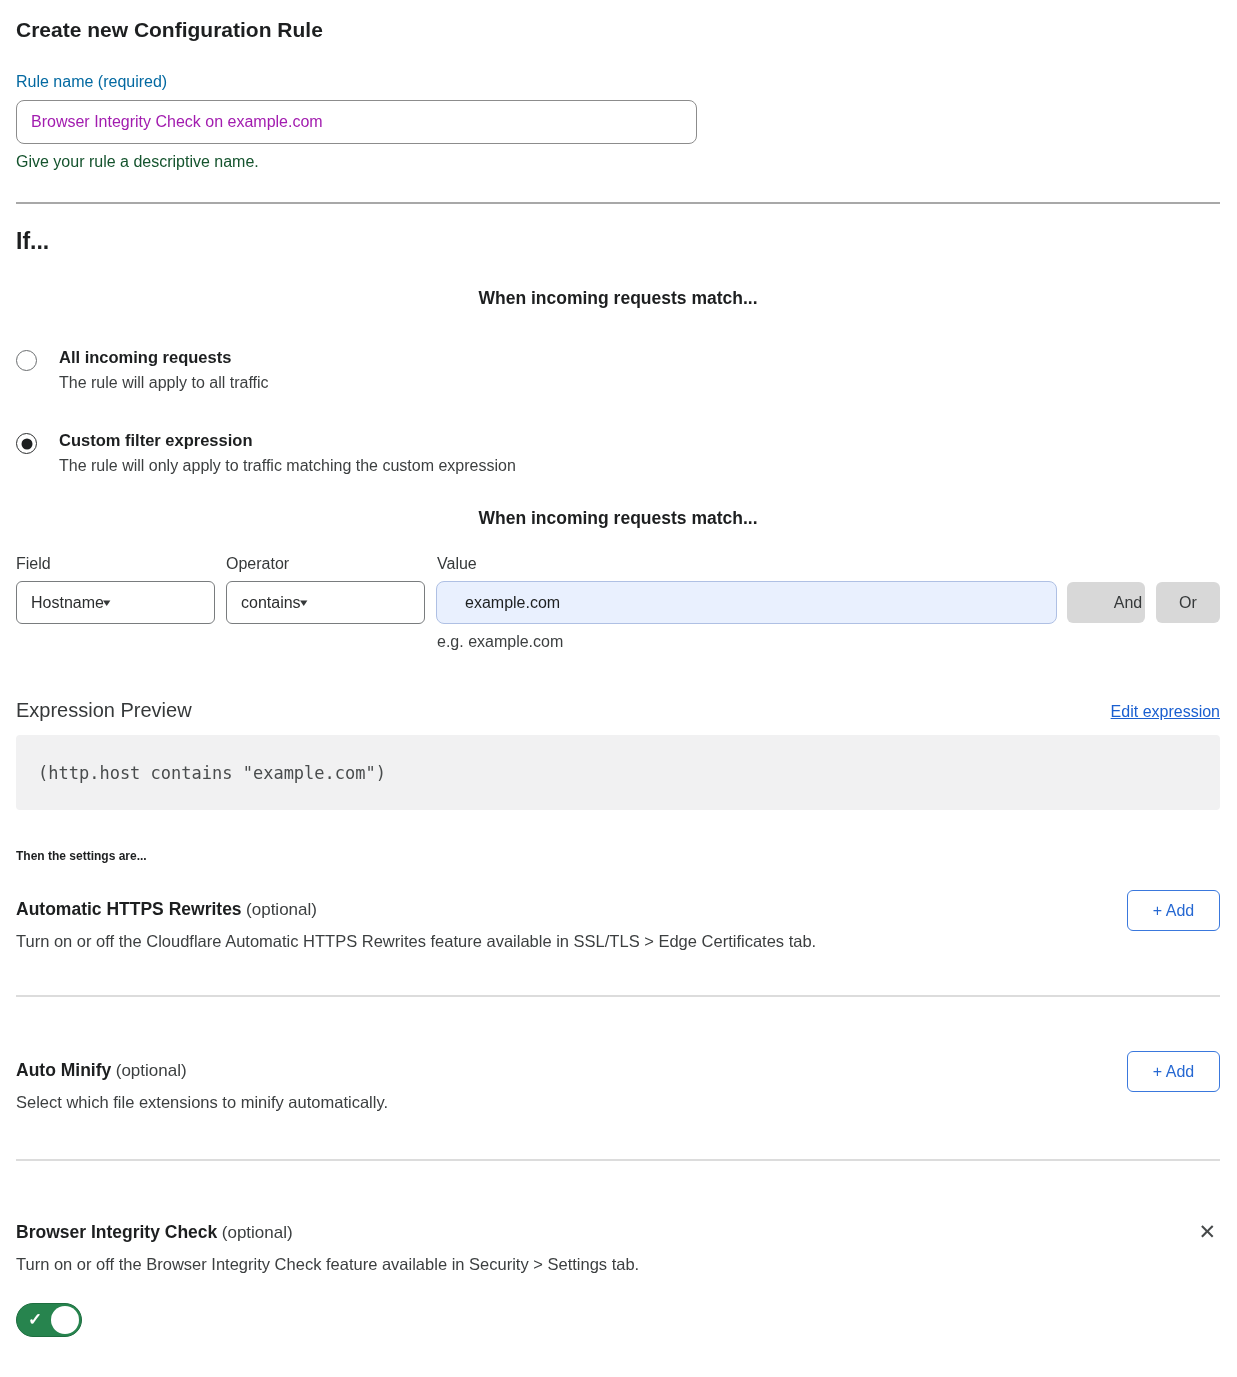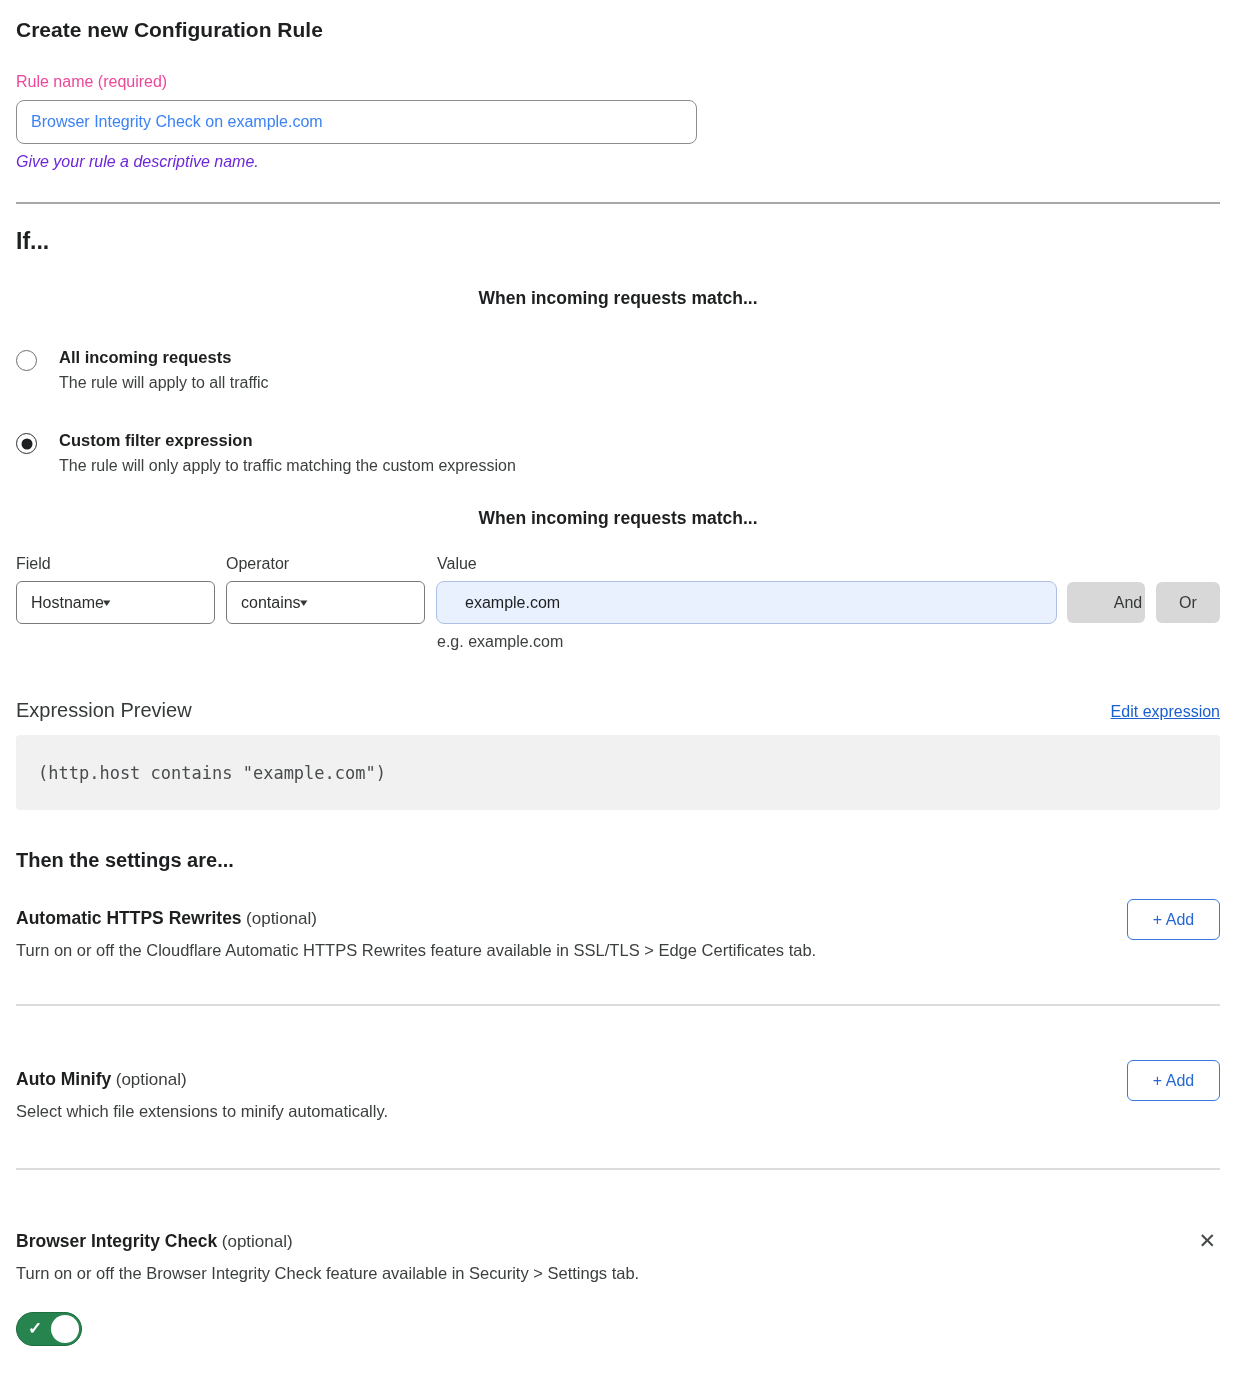--- a/index.html
+++ b/index.html
@@ -14,35 +14,35 @@
     width: 1237px;
     min-height: 1377px;
     padding: 14px 17px 20px 16px;
   }
   .page-title {
     font-size: 21px;
     font-weight: 700;
     color: #1d1f20;
     margin-top: 4px;
   }
-  .field-label { margin-top: 31px; font-size: 16px; color: #ec4899; }
+  .field-label { margin-top: 31px; font-size: 16px; color: #0369a1; }
   .rule-name-input {
     margin-top: 9px;
     width: 681px;
     height: 44px;
     border: 1px solid #8c8c8c;
     border-radius: 8px;
     padding: 0 14px;
     font-family: "Liberation Sans", sans-serif;
     font-size: 16px;
-    color: #3b82f6;
+    color: #a21caf;
     background: #ffffff;
     outline: none;
   }
-  .help-text { margin-top: 9px; font-size: 16px; color: #6d28d9; font-style: italic; }
+  .help-text { margin-top: 9px; font-size: 16px; color: #14532d; }
   .divider-strong {
     border: none;
     border-top: 2px solid #a8a8a8;
     margin-top: 31px;
   }
   .divider-light {
     border: none;
     border-top: 2px solid #dcdcdc;
   }
   .if-heading { margin-top: 24px; font-size: 23px; font-weight: 700; color: #1d1f20; }
@@ -138,21 +138,21 @@
     display: flex;
     align-items: center;
     padding: 0 22px;
   }
   .expr-code {
     font-family: "DejaVu Sans Mono", monospace;
     font-size: 17px;
     color: #494c4d;
   }
 
-  .then-heading { margin-top: 39px; font-size: 20px; font-weight: 700; color: #1d1f20; }
+  .then-heading { margin-top: 39px; font-size: 12px; font-weight: 700; color: #1d1f20; }
 
   .setting { margin-top: 0; }
   .setting-head {
     display: flex;
     justify-content: space-between;
     align-items: flex-start;
     gap: 23px;
   }
   .setting-title-wrap { padding-top: 9px; }
   .setting-title { font-size: 17.5px; font-weight: 700; color: #1d1f20; }

